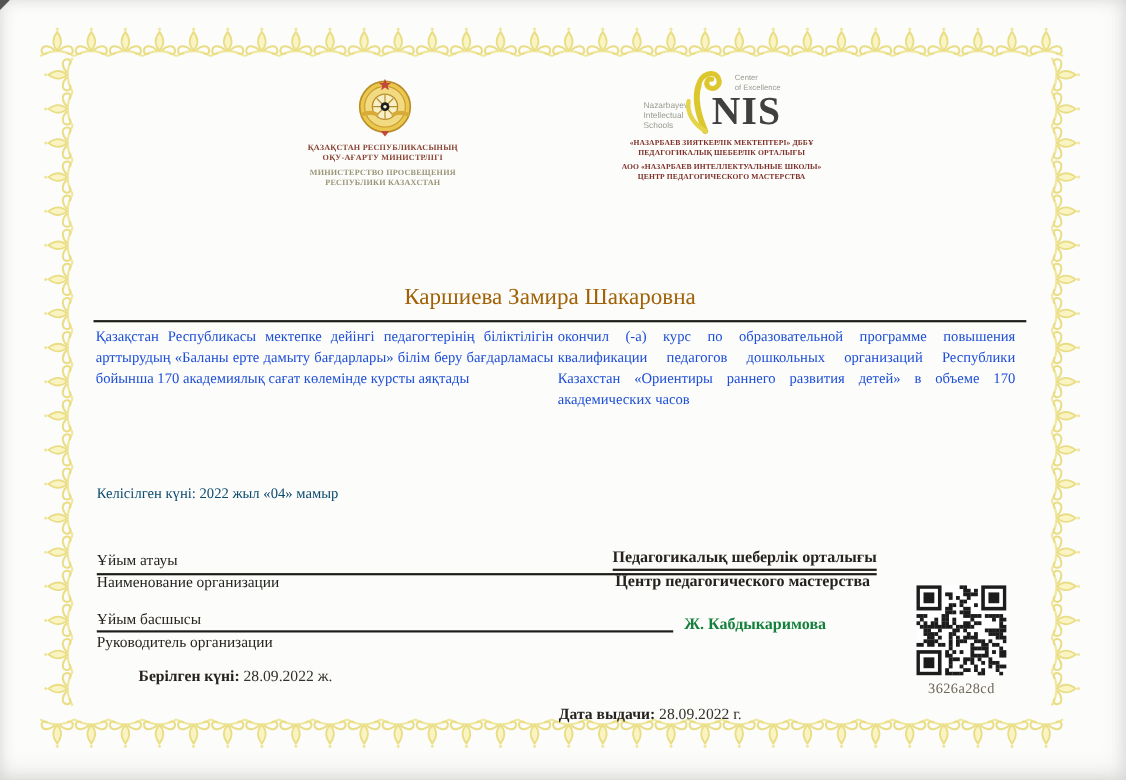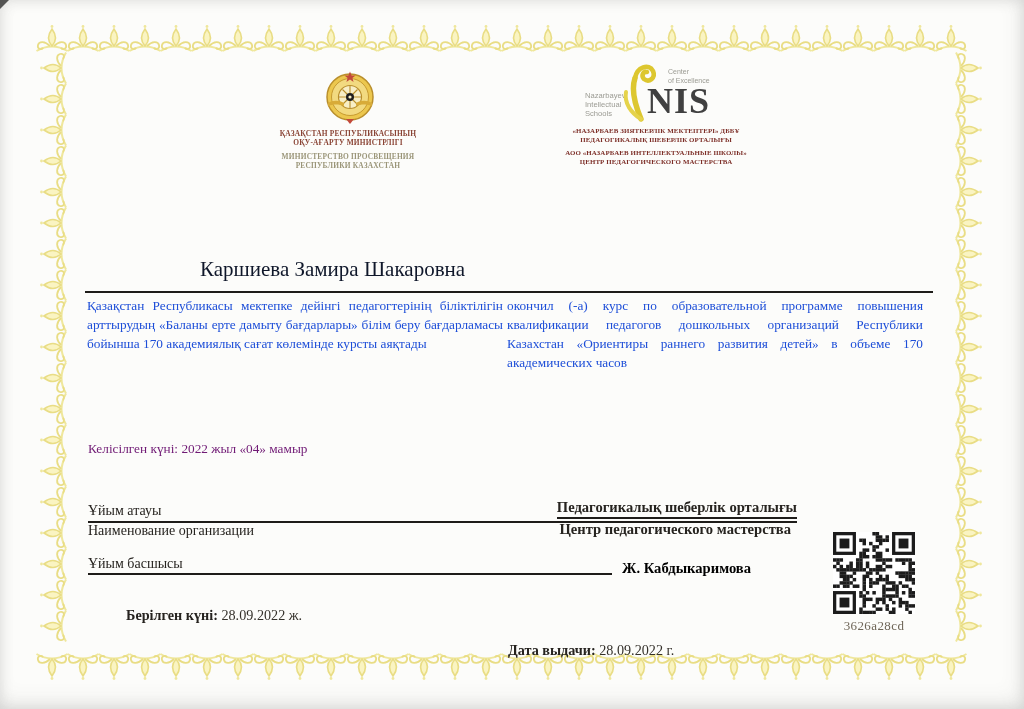--- a/index.html
+++ b/index.html
@@ -21,39 +21,39 @@
     font-size:7.6px; color:#9b9b93; line-height:1.2;}
   .nis-wordmark{left:647px; top:80px; font-size:36px; font-weight:bold; color:#404040; letter-spacing:1px;}
   .nis-center{left:668px; top:68px; font-family:"Liberation Sans",sans-serif;
     font-size:7px; color:#9b9b93; line-height:1.25;}
   .nis-org{left:556px; top:126px; width:200px; text-align:center;
     font-size:6.9px; font-weight:bold; color:#7d2f28; line-height:1.34; letter-spacing:.1px;}
   .nis-org .ru{margin-top:3px;}
   
   .cert-title{left:200px; top:170px; width:600px; text-align:center;
     font-size:50px; font-weight:bold; letter-spacing:6px; color:#b0382a;}
-  .recipient-name{left:200px; top:257px; width:600px; 
-    font-size:21px; color:#0f172a;}
+  .recipient-name{left:200px; top:257px; width:600px; text-align:center;
+    font-size:21px; color:#a16207;}
   .rule{border-top:2px solid #1e1c19;}
   .name-rule{left:85px; top:291px; width:848px;}
   
   .body-col{top:296px; width:416px; font-size:13.3px; line-height:1.44;
     text-align:justify; color:#1d4ed8;}
   .body-kk{left:87px;}
   .body-ru{left:507px;}
   
-  .agreement{left:88px; top:440px; font-size:13.3px; color:#701a75; line-height:1.4;}
+  .agreement{left:88px; top:440px; font-size:13.3px; color:#0c4a6e; line-height:1.4;}
   
   .org-label{left:88px; font-size:14px; font-weight:normal; color:#26231f; white-space:nowrap;}
   .org-value{font-size:14.6px; font-weight:bold; color:#26231f; white-space:nowrap;}
   .line-org{left:88px; top:521px; width:709px;}
   .line-head{left:88px; top:573px; width:524px;}
   .val-kk{right:227px; top:499px; border-bottom:2px solid #1e1c19; padding-bottom:1px;}
   .val-ru{right:233px; top:521px;}
-  .signature{left:622px; top:560px; font-size:14.6px; font-weight:bold; color:#000000; white-space:nowrap;}
+  .signature{left:622px; top:560px; font-size:14.6px; font-weight:bold; color:#15803d; white-space:nowrap;}
   
   .issued{font-size:14.2px; color:#34302a; white-space:nowrap;}
   .issued b{color:#26231f;}
   .issued-kk{left:126px; top:607px;}
   .issued-ru{left:508px; top:642px;}
   
   #qr-svg{position:absolute; left:833px; top:532px; width:82px; height:82px;}
   .qr-number{left:824px; top:618px; width:100px; text-align:center;
     font-size:13px; color:#6e6557; letter-spacing:.4px;}
   .corner-mark{left:0; top:0; width:0; height:0;
@@ -235,20 +235,21 @@
 
   <div class="abs org-label" style="top:503px;">Ұйым атауы</div>
   <div class="abs rule line-org"></div>
   <div class="abs org-value val-kk">Педагогикалық шеберлік орталығы</div>
   <div class="abs org-label" style="top:523px;">Наименование организации</div>
   <div class="abs org-value val-ru">Центр педагогического мастерства</div>
 
   <div class="abs org-label" style="top:556px;">Ұйым басшысы</div>
   <div class="abs rule line-head"></div>
   <div class="abs signature">Ж. Кабдыкаримова</div>
+  <div class="abs org-label" style="top:577px;">Руководитель организации</div>
 
   <div class="abs issued issued-kk">
     <b>Берілген күні:</b>
     <span>28.09.2022 ж.</span>
   </div>
   <div class="abs issued issued-ru">
     <b>Дата выдачи:</b>
     <span>28.09.2022 г.</span>
   </div>
 

